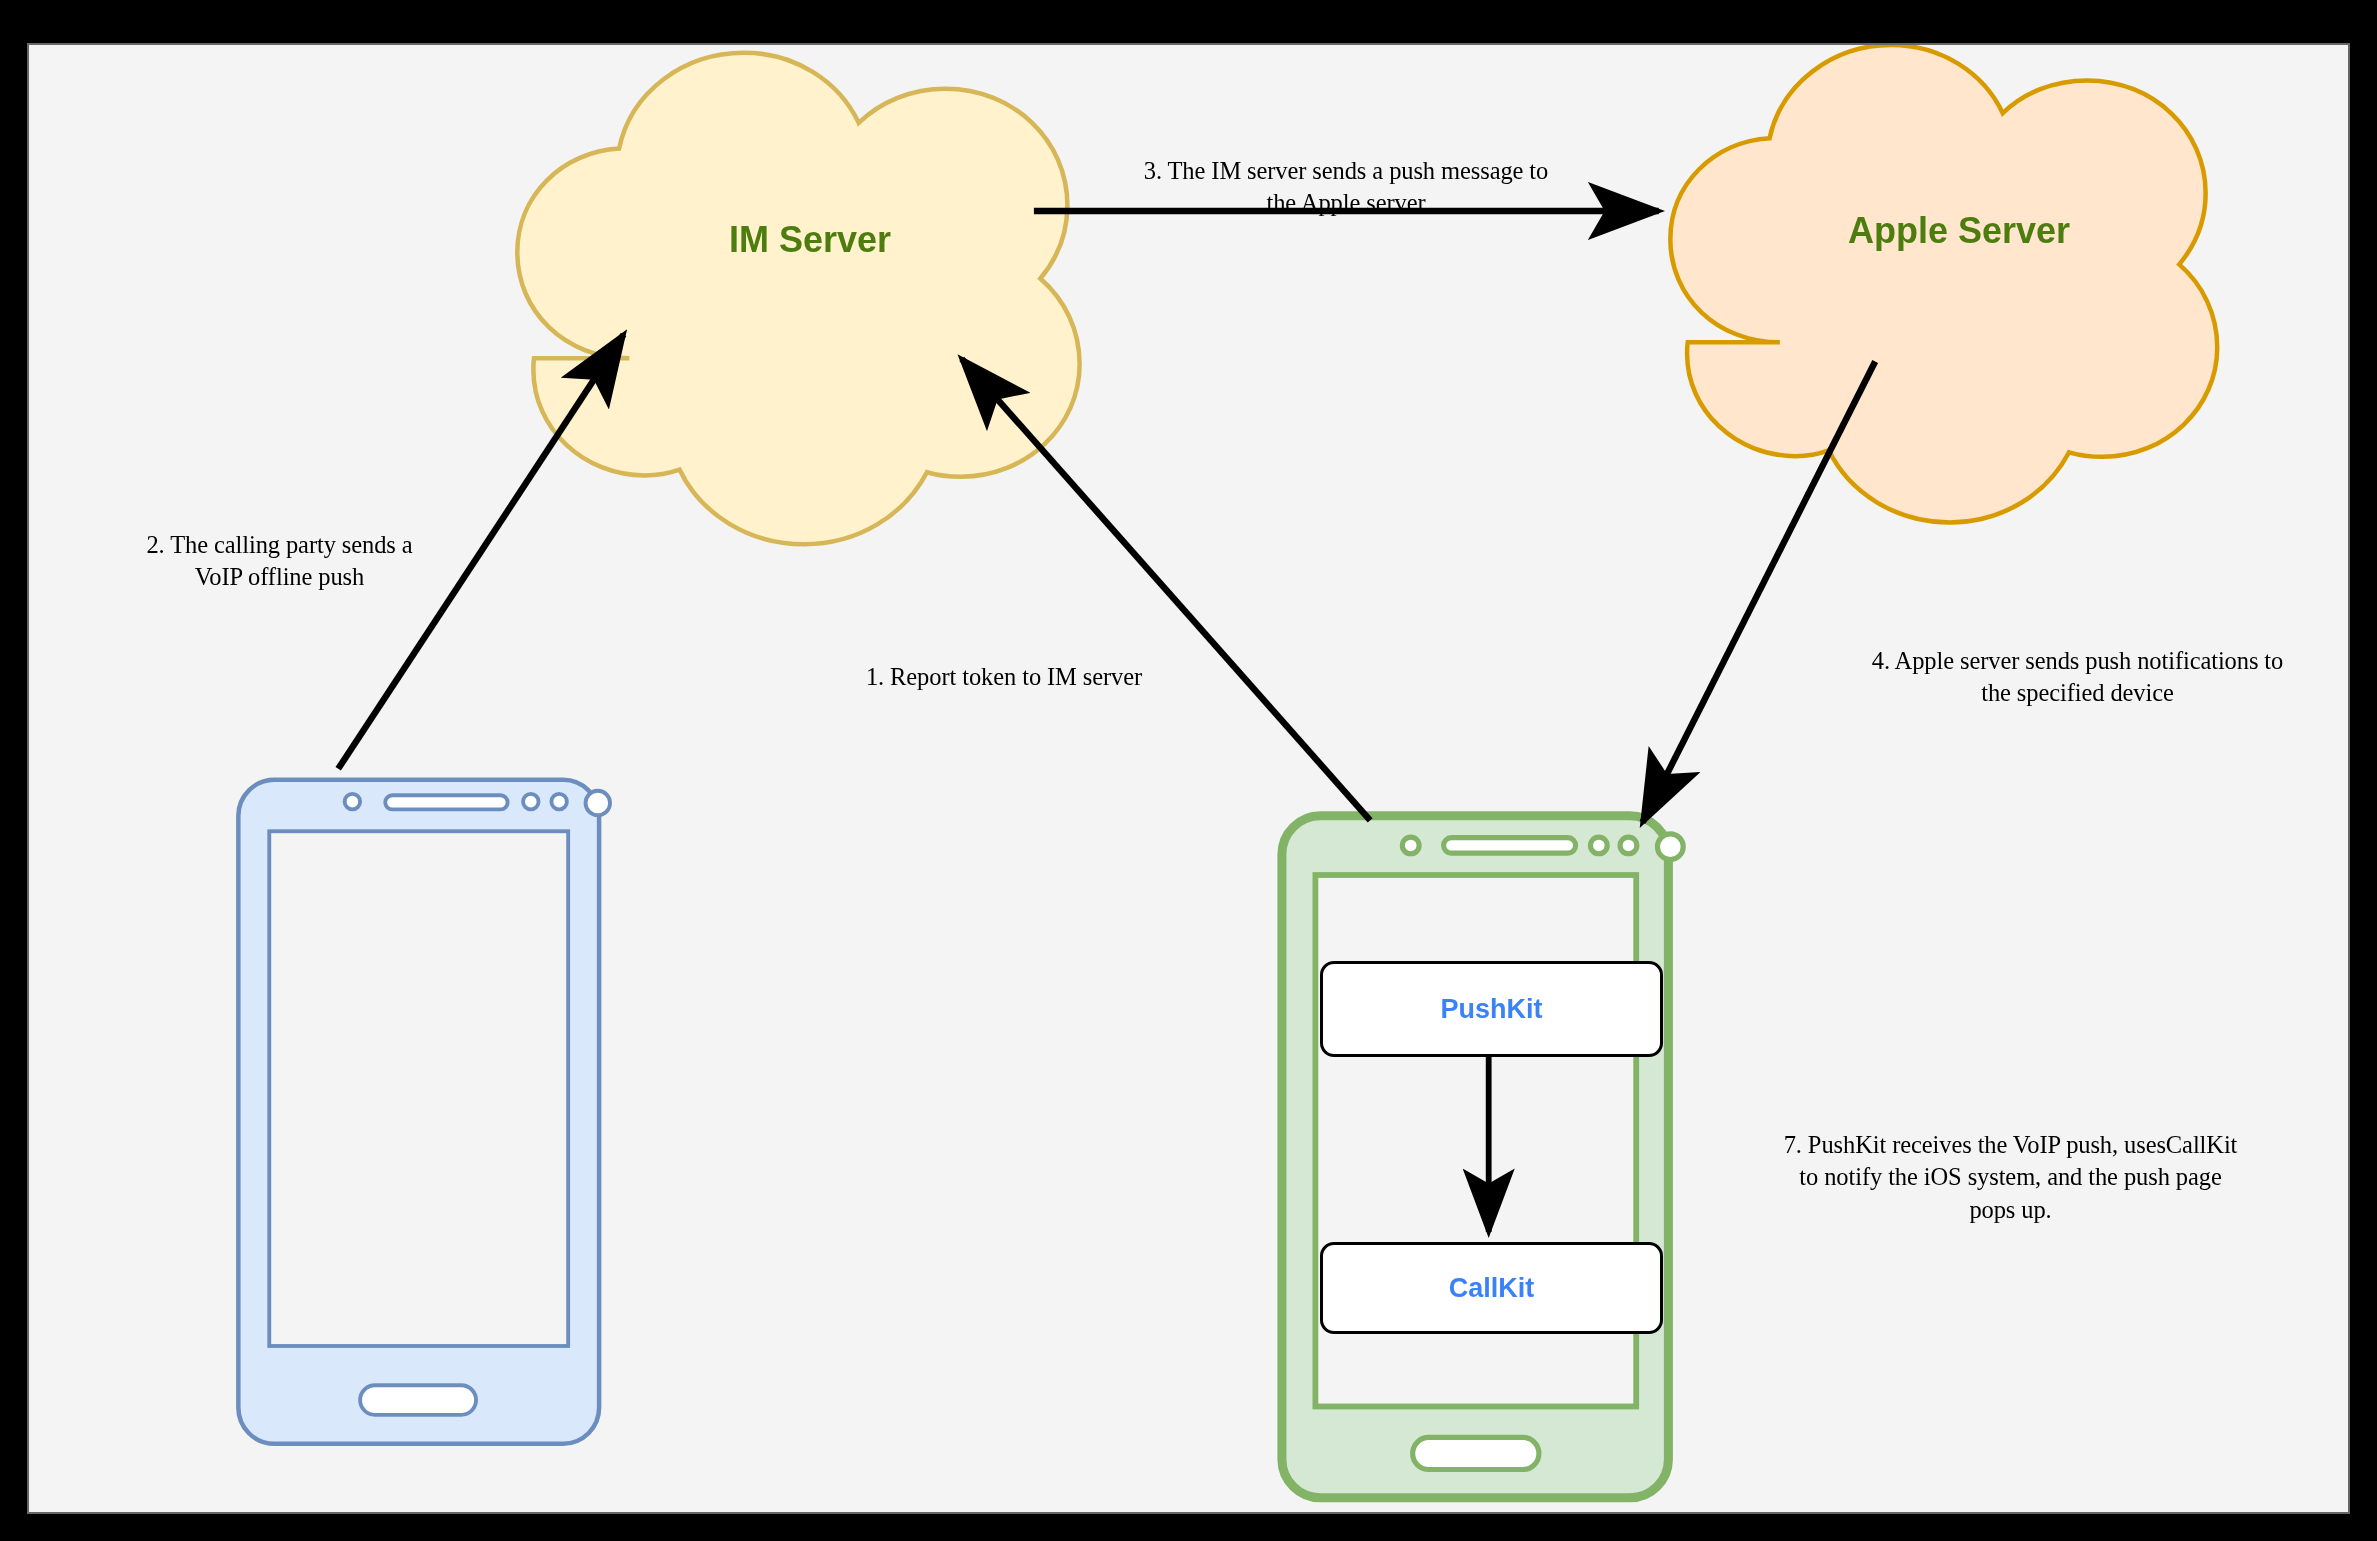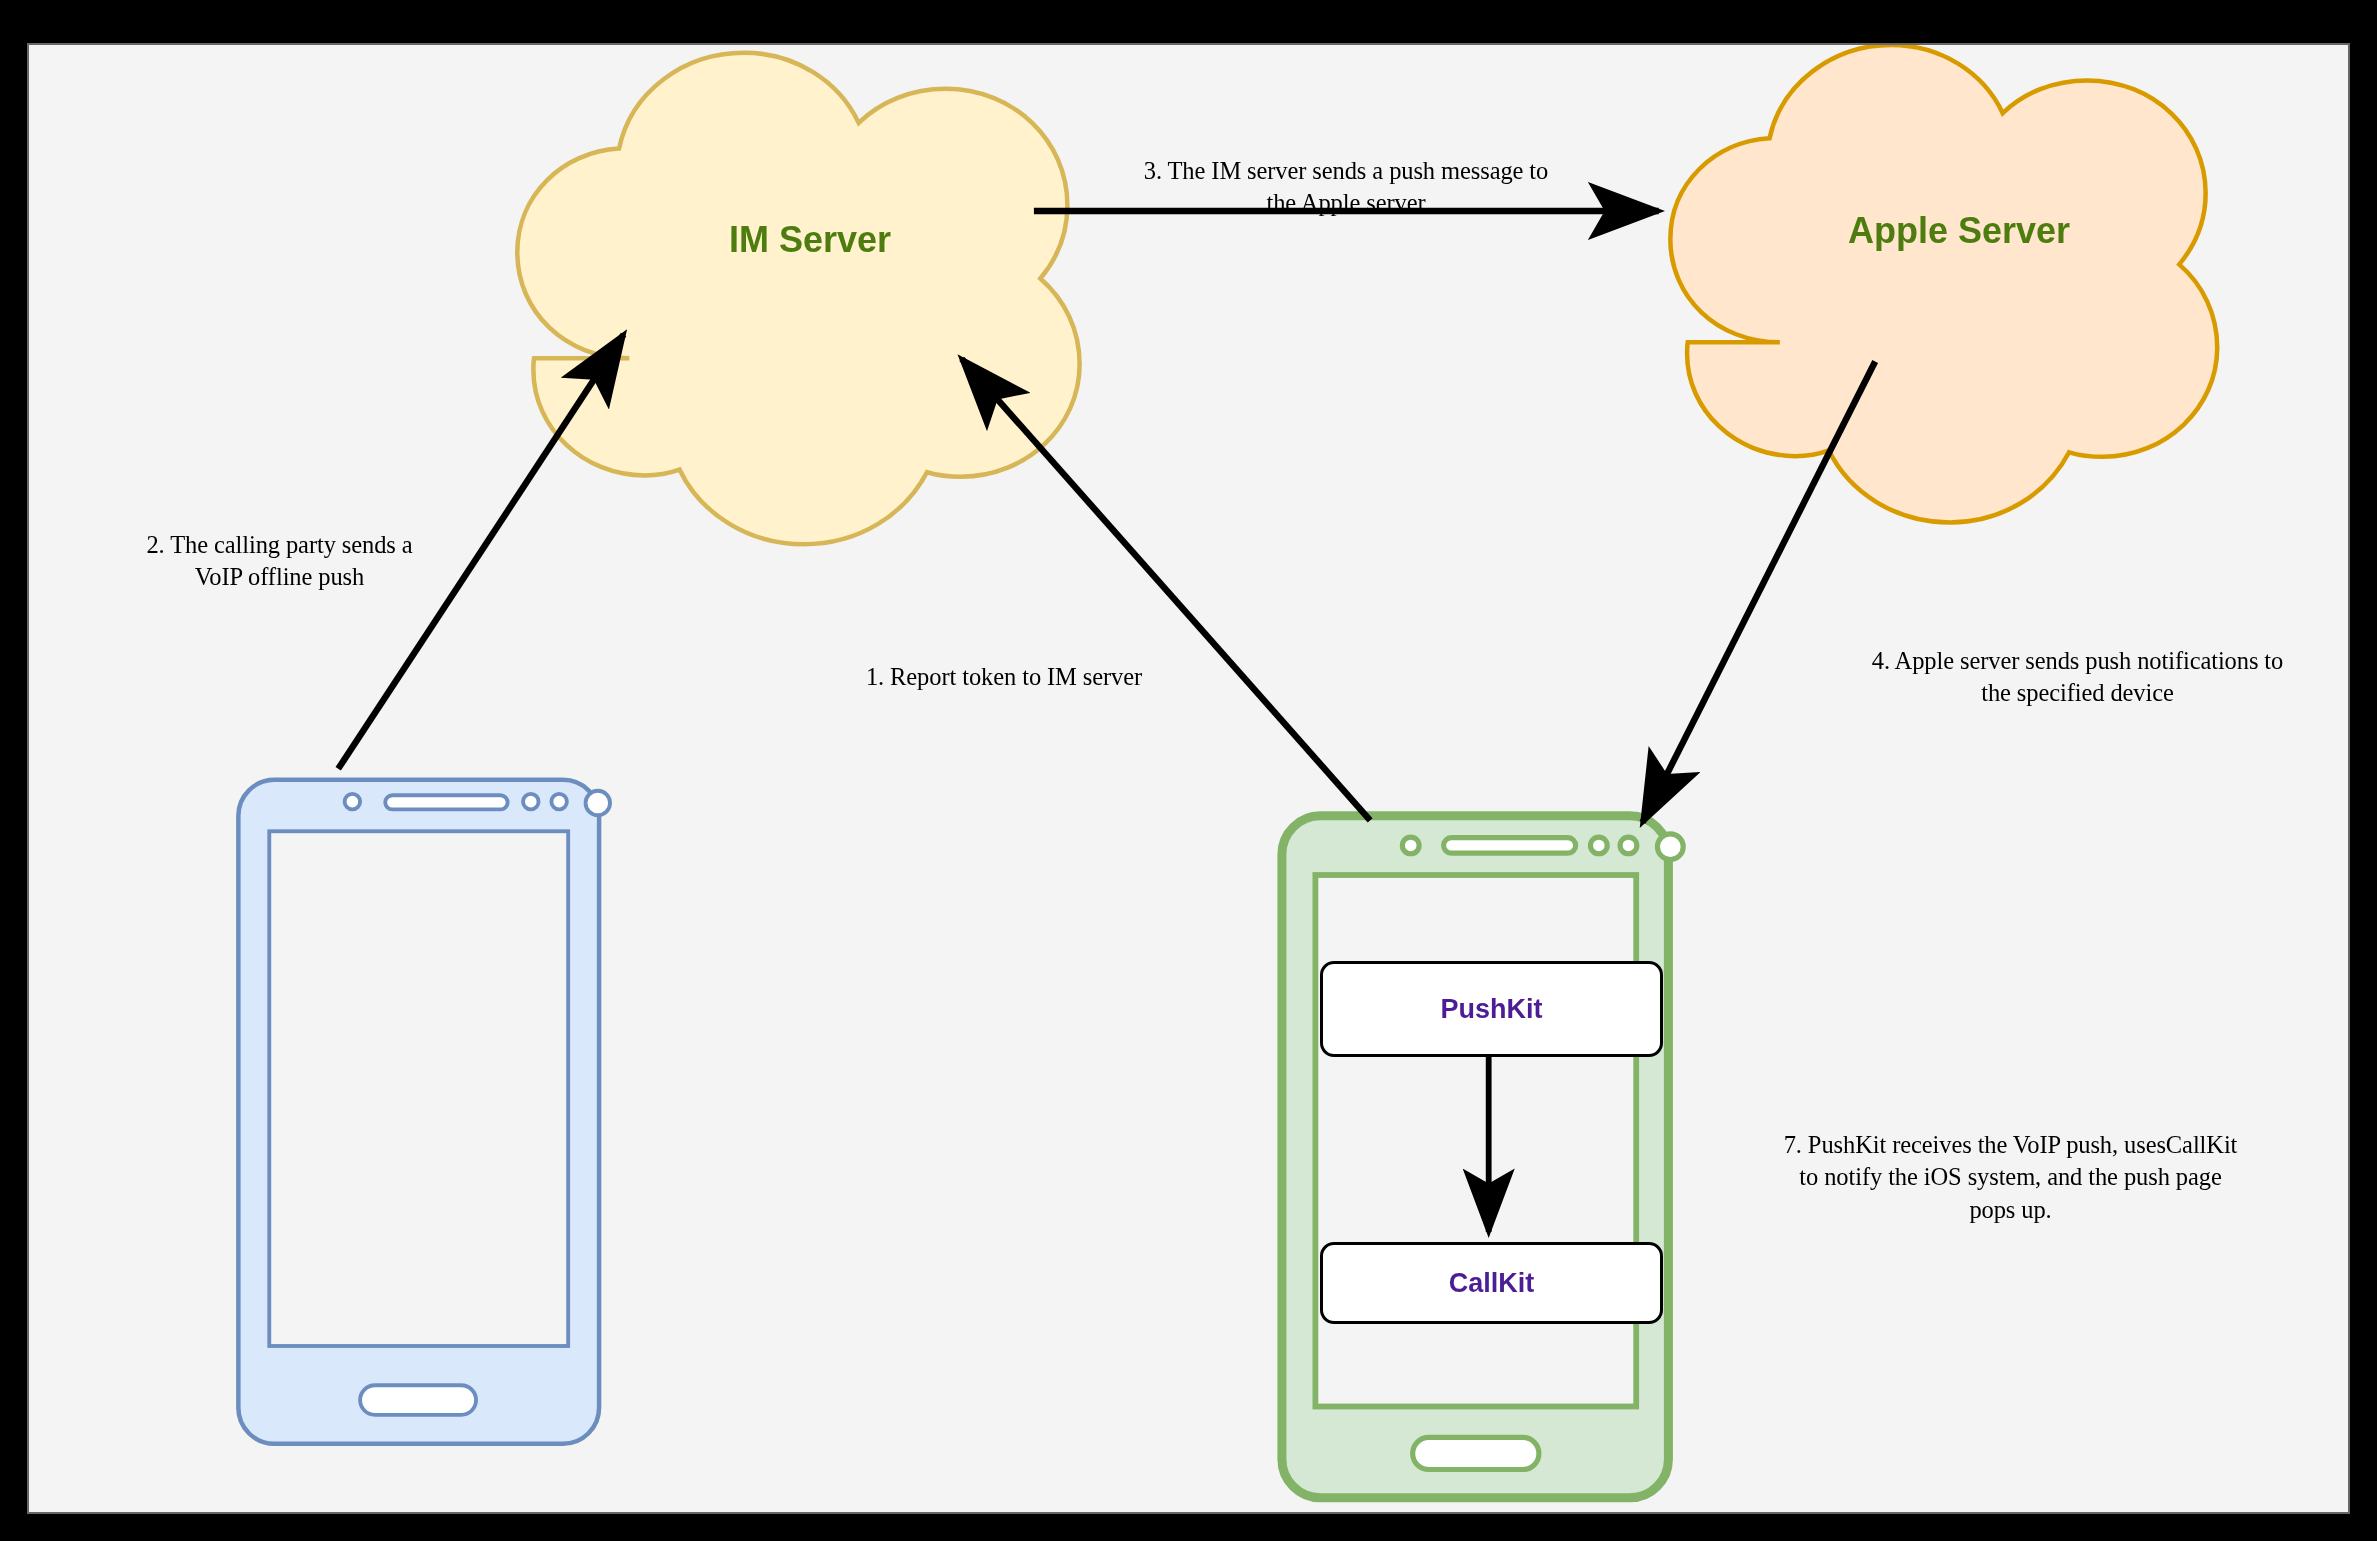--- a/index.html
+++ b/index.html
@@ -73,35 +73,35 @@
     border-radius: 14px;
     box-sizing: border-box;
     display: flex;
     align-items: center;
     justify-content: center;
   }
   .kit-box span {
     font-family: "Liberation Sans", sans-serif;
     font-weight: bold;
     font-size: 27px;
-    color: #4c1d95;
+    color: #3b82f6;
   }
 
   
   #lbl-1 { left: 749px; top: 616px; width: 452px; }
   #lbl-2 { left: 24.5px;  top: 484px; width: 452px; }
   #lbl-3 { left: 1007px; top: 110px; width: 620px; }
   #lbl-4 { left: 1742px; top: 600px; width: 613px; }
   #lbl-5 { left: 1646px; top: 1084px; width: 671px; }
 
   #title-im    { left: 581px;  top: 174px;  width: 400px; }
   #title-apple { left: 1717px; top: 165px;  width: 426px; }
 
   #box-pushkit { left: 1291px; top: 916px; width: 343px; height: 96px; }
-  #box-callkit { left: 1291px; top: 1197px; width: 343px; height: 82px; }
+  #box-callkit { left: 1291px; top: 1197px; width: 343px; height: 92px; }
 </style>
 </head>
 <body>
 
 <div id="frame">
   <div id="canvas">
 
     <svg id="art" viewBox="0 0 3600 2280" preserveAspectRatio="none">
       <defs>
         <marker id="arrowhead" markerWidth="12" markerHeight="9" refX="11" refY="4.5" orient="auto" markerUnits="strokeWidth">

